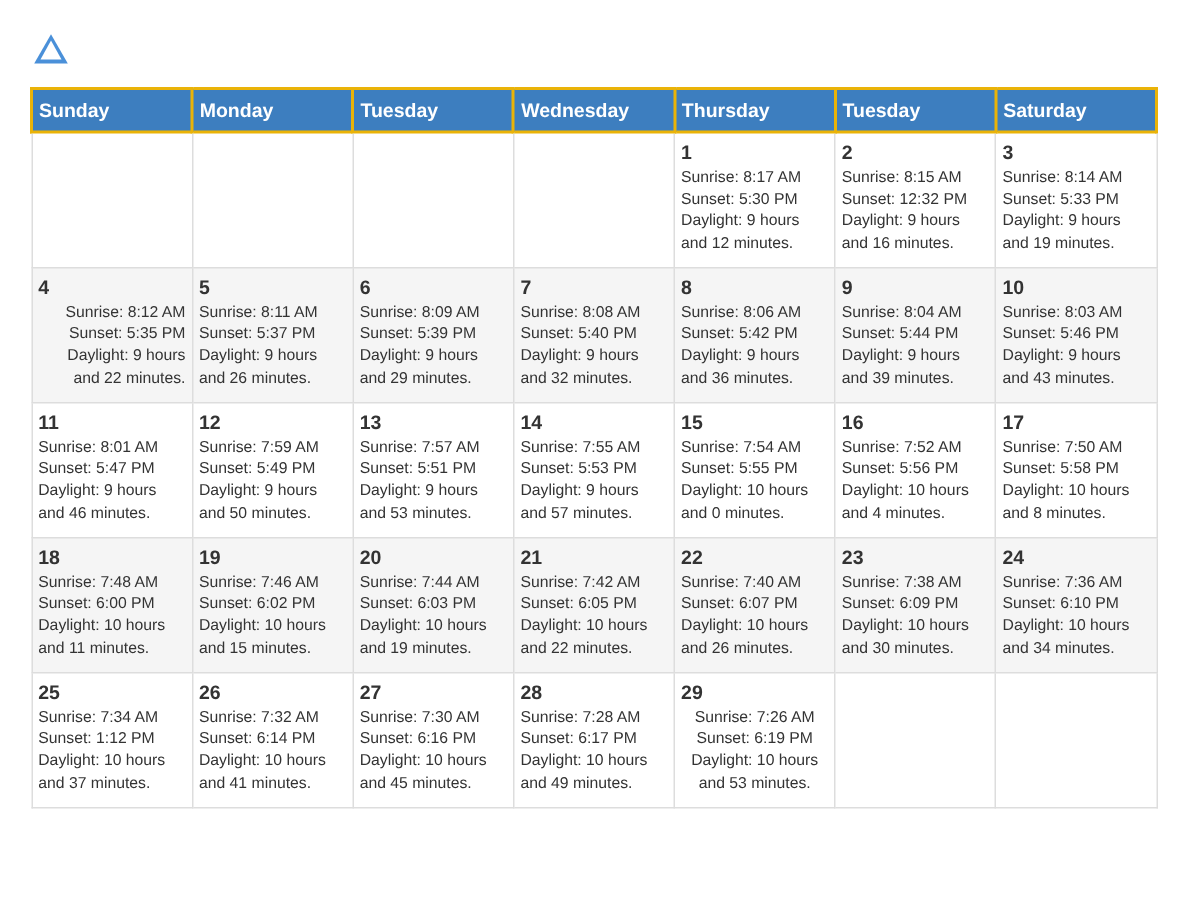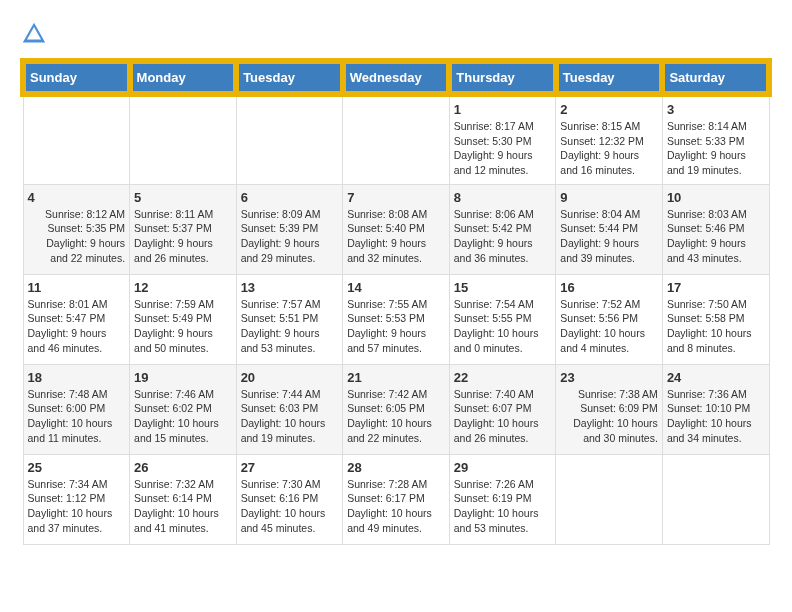--- a/index.html
+++ b/index.html
@@ -54,21 +54,21 @@
     }
     thead tr {
       background-color: #3d7ebf;
     }
     thead th {
       color: #fff;
       font-size: 13px;
       font-weight: bold;
       padding: 6px 4px;
       text-align: left;
-      border: 6px solid #eab308;
+      border: 2px solid #eab308;
     }
     tbody tr {
       background: #fff;
     }
     tbody tr:nth-child(even) {
       background: #f5f5f5;
     }
     tbody td {
       vertical-align: top;
       padding: 5px 4px;
@@ -284,29 +284,29 @@
         </td>
         <td>
           <span class="day-number">22</span>
           <div class="day-info" style="white-space: pre-line;">Sunrise: 7:40 AM
 Sunset: 6:07 PM
 Daylight: 10 hours
 and 26 minutes.</div>
         </td>
         <td>
           <span class="day-number">23</span>
-          <div class="day-info" style="white-space: pre-line; text-align: right;">Sunrise: 7:38 AM
+          <div class="day-info" style="white-space: pre-line;">Sunrise: 7:38 AM
 Sunset: 6:09 PM
 Daylight: 10 hours
 and 30 minutes.</div>
         </td>
         <td>
           <span class="day-number">24</span>
           <div class="day-info" style="white-space: pre-line;">Sunrise: 7:36 AM
-Sunset: 10:10 PM
+Sunset: 6:10 PM
 Daylight: 10 hours
 and 34 minutes.</div>
         </td>
       </tr>
       <tr>
         <td>
           <span class="day-number">25</span>
           <div class="day-info" style="white-space: pre-line;">Sunrise: 7:34 AM
 Sunset: 1:12 PM
 Daylight: 10 hours
@@ -328,21 +328,21 @@
         </td>
         <td>
           <span class="day-number">28</span>
           <div class="day-info" style="white-space: pre-line;">Sunrise: 7:28 AM
 Sunset: 6:17 PM
 Daylight: 10 hours
 and 49 minutes.</div>
         </td>
         <td>
           <span class="day-number">29</span>
-          <div class="day-info" style="white-space: pre-line;">Sunrise: 7:26 AM
+          <div class="day-info" style="white-space: pre-line; text-align: center;">Sunrise: 7:26 AM
 Sunset: 6:19 PM
 Daylight: 10 hours
 and 53 minutes.</div>
         </td>
         <td class="empty-cell"></td>
         <td class="empty-cell"></td>
       </tr>
     </tbody>
 </table>
 

